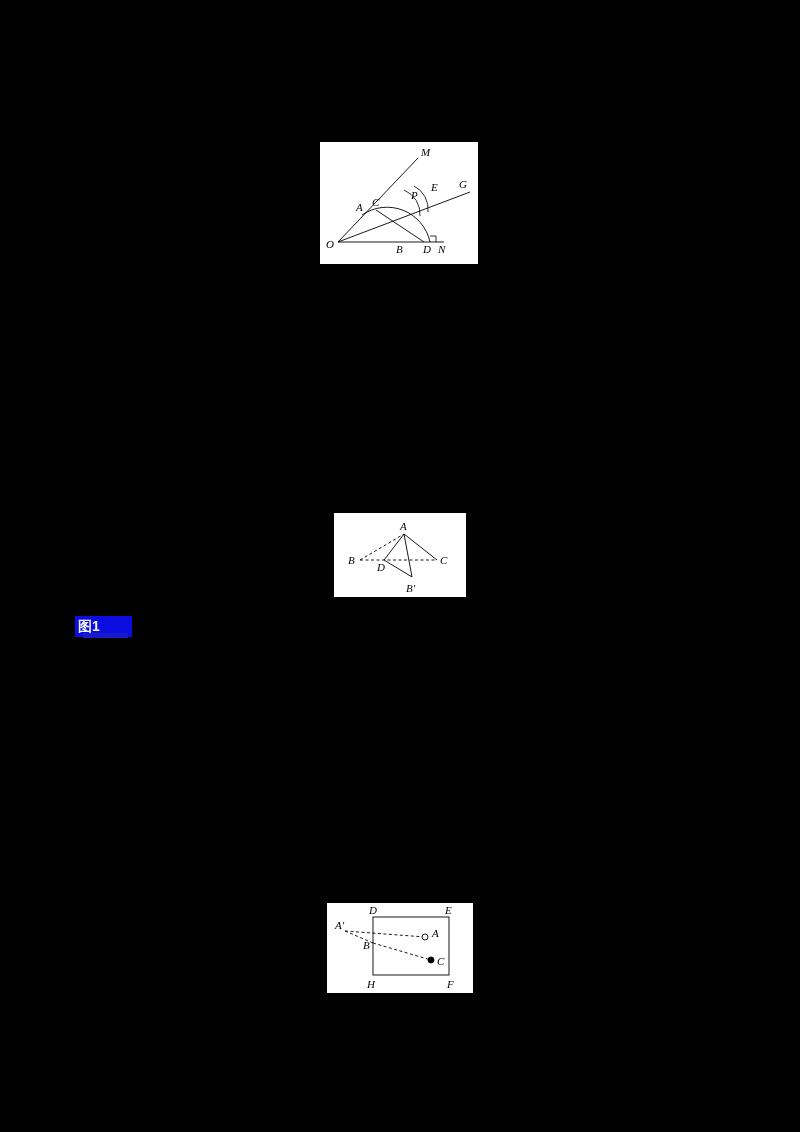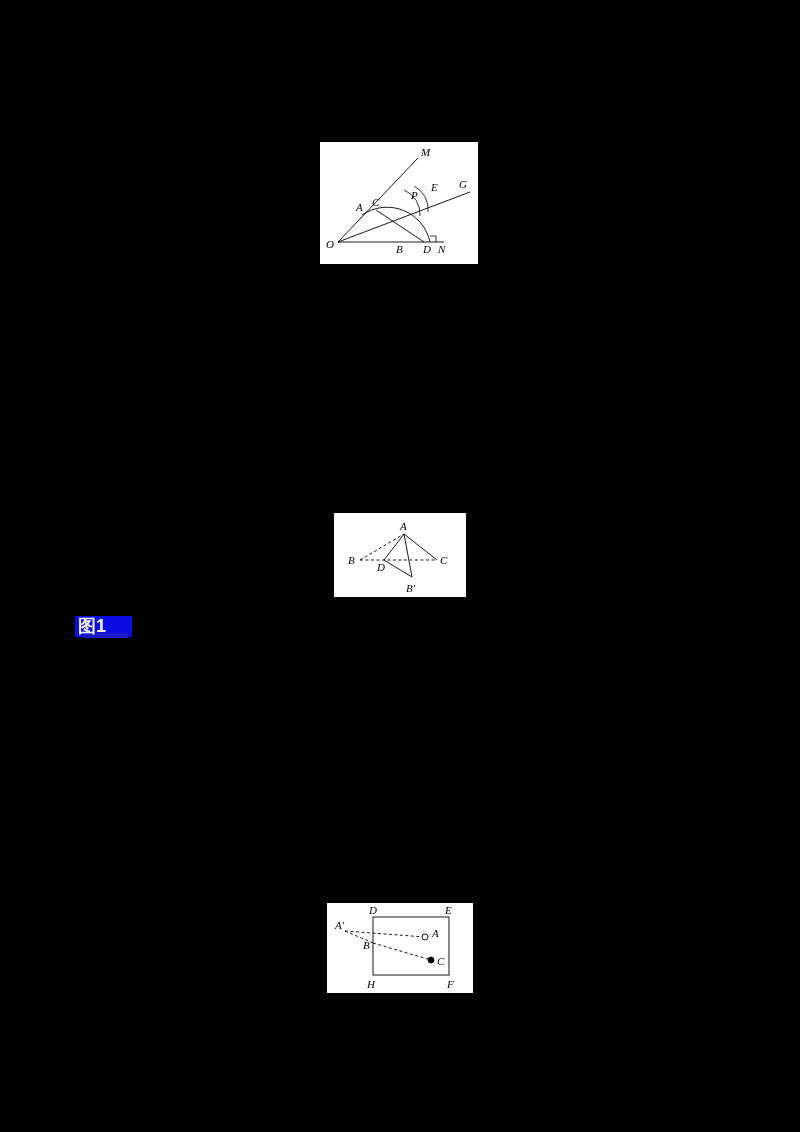--- a/index.html
+++ b/index.html
@@ -40,21 +40,21 @@
     width: 57px;
     height: 21px;
     background: #0b0ce0;
   }
   .highlight-text {
     position: absolute;
     left: 78px;
     top: 618px;
     color: #f2f2f2;
     font-family: "Liberation Sans", sans-serif;
-    font-size: 18px;
+    font-size: 14px;
     font-weight: bold;
     letter-spacing: 0px;
     line-height: 17px;
     white-space: nowrap;
   }
   .shadowbar {
     position: absolute;
     left: 83px;
     top: 633px;
     width: 45px;

